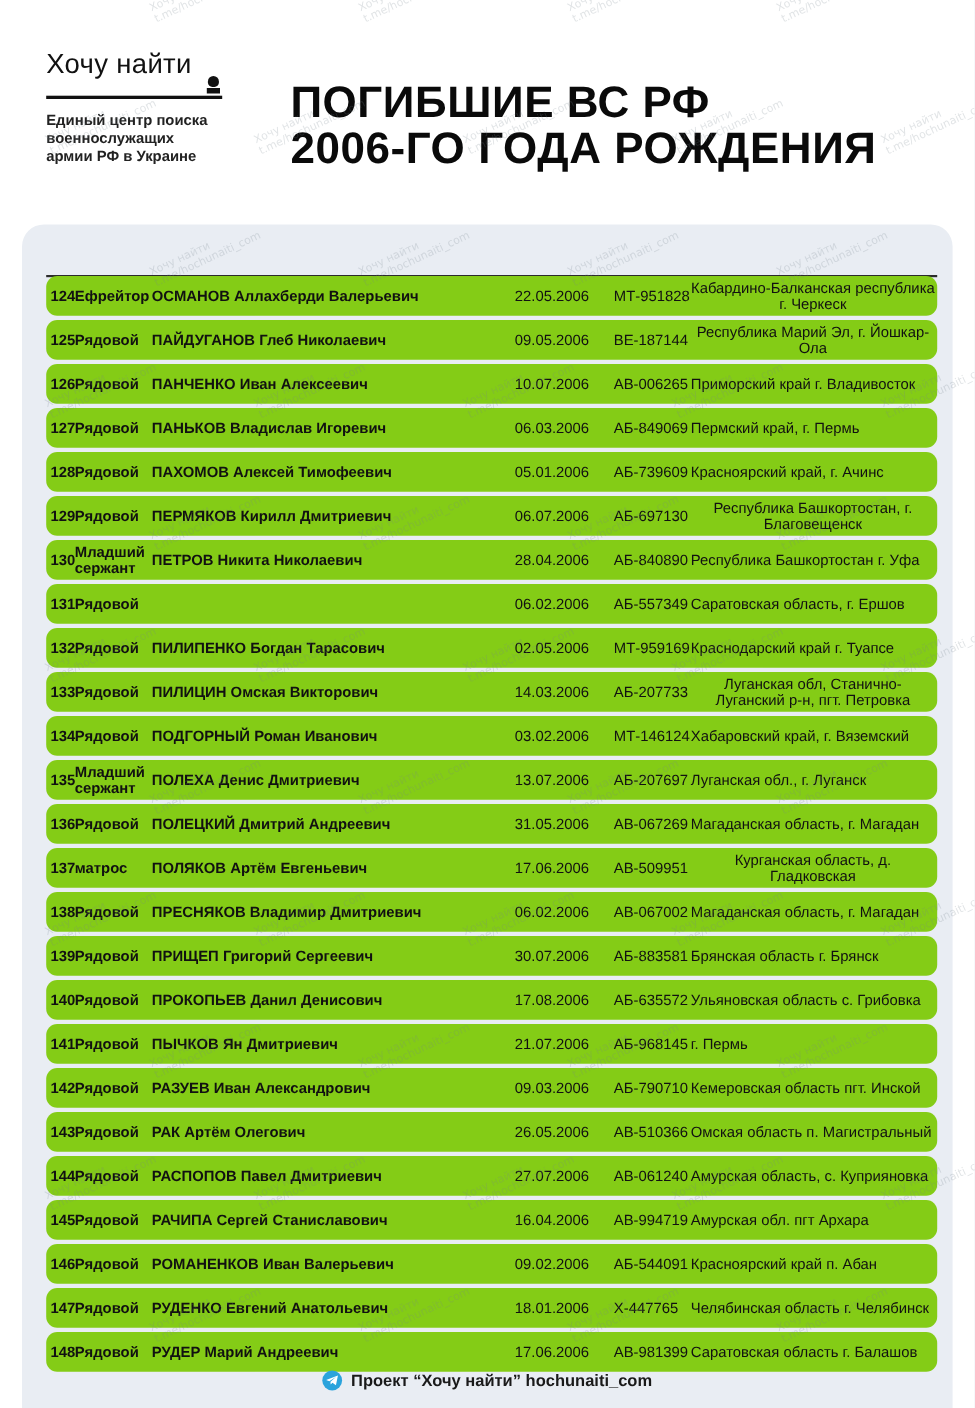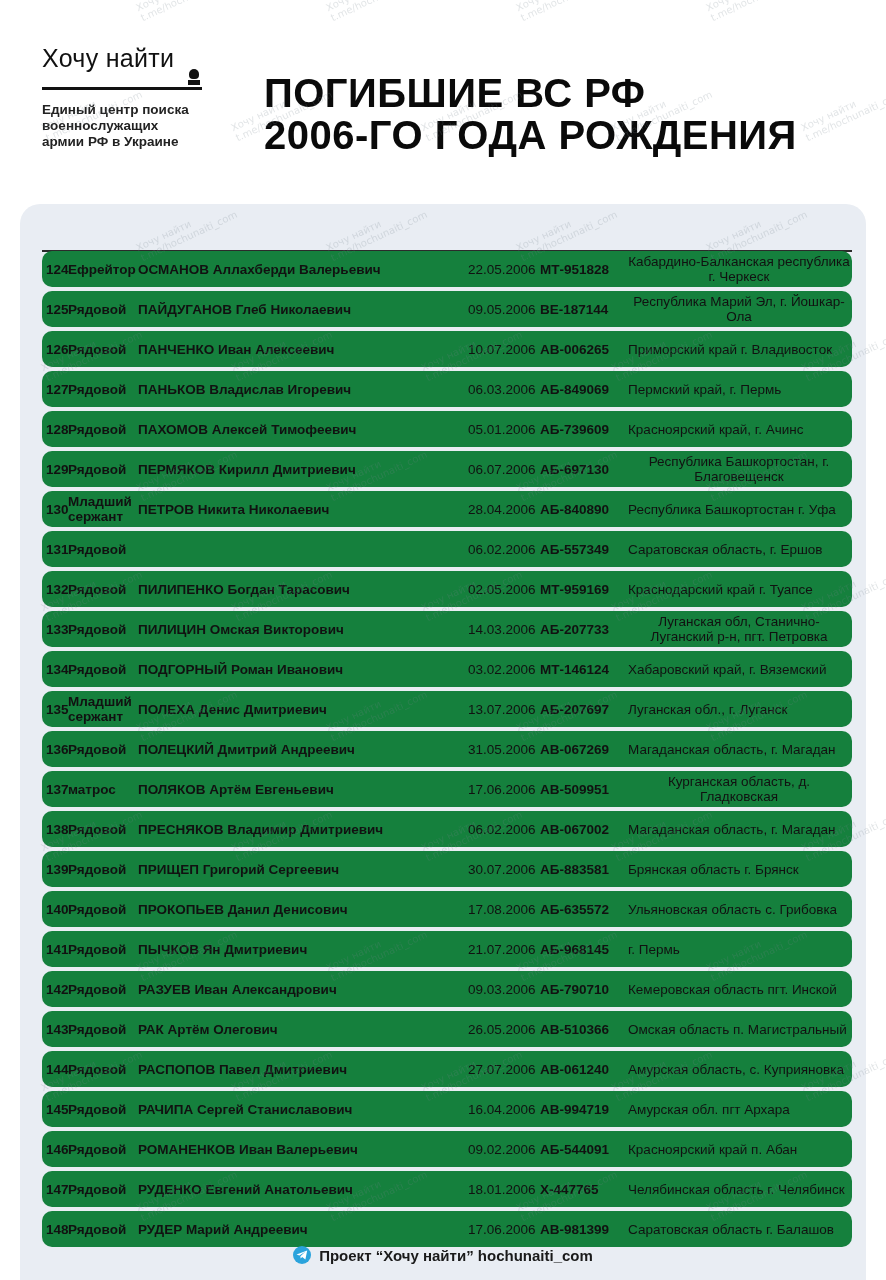--- a/index.html
+++ b/index.html
@@ -55,29 +55,29 @@
     }
     .thead {
       position: absolute; left: 22px; top: 10px; width: 810px; height: 36px;
       border-bottom: 2px solid #2b2b2b;
       font-size: 13.5px; font-weight: bold; color: #1a1a1a;
     }
     .th { position: absolute; line-height: 15px; margin-top: 35px; }
     .rows { position: absolute; left: 22px; top: 47px; width: 810px; }
     .row {
       position: relative; height: 36px; margin-bottom: 4px;
-      background: #15803d; border-radius: 10px;
+      background: #84cc16; border-radius: 10px;
       font-size: 13.5px; font-weight: bold; color: #111;
     }
     .cell { position: absolute; top: 0; height: 36px; display: flex; align-items: center; line-height: 15px; }
     .c-num { left: 4px; width: 26px; }
     .c-rank { left: 26px; width: 72px; }
     .c-name { left: 96px; width: 330px; white-space: nowrap; }
     .c-dob { left: 426px; width: 80px; font-weight: normal; }
-    .c-id { left: 498px; width: 80px; font-weight: bold; }
+    .c-id { left: 516px; width: 80px; font-weight: normal; }
     .c-region { left: 586px; width: 222px; font-weight: normal; text-align: center; }
     .footer {
       position: absolute; left: 0; width: 886px; top: 1246px;
       display: flex; justify-content: center; align-items: center;
       font-size: 15px; font-weight: bold; color: #1a1a1a;
     }
     .tg-icon {
       width: 18px; height: 18px; border-radius: 50%; background: #2aa3dc;
       position: relative; margin-right: 8px;
     }

